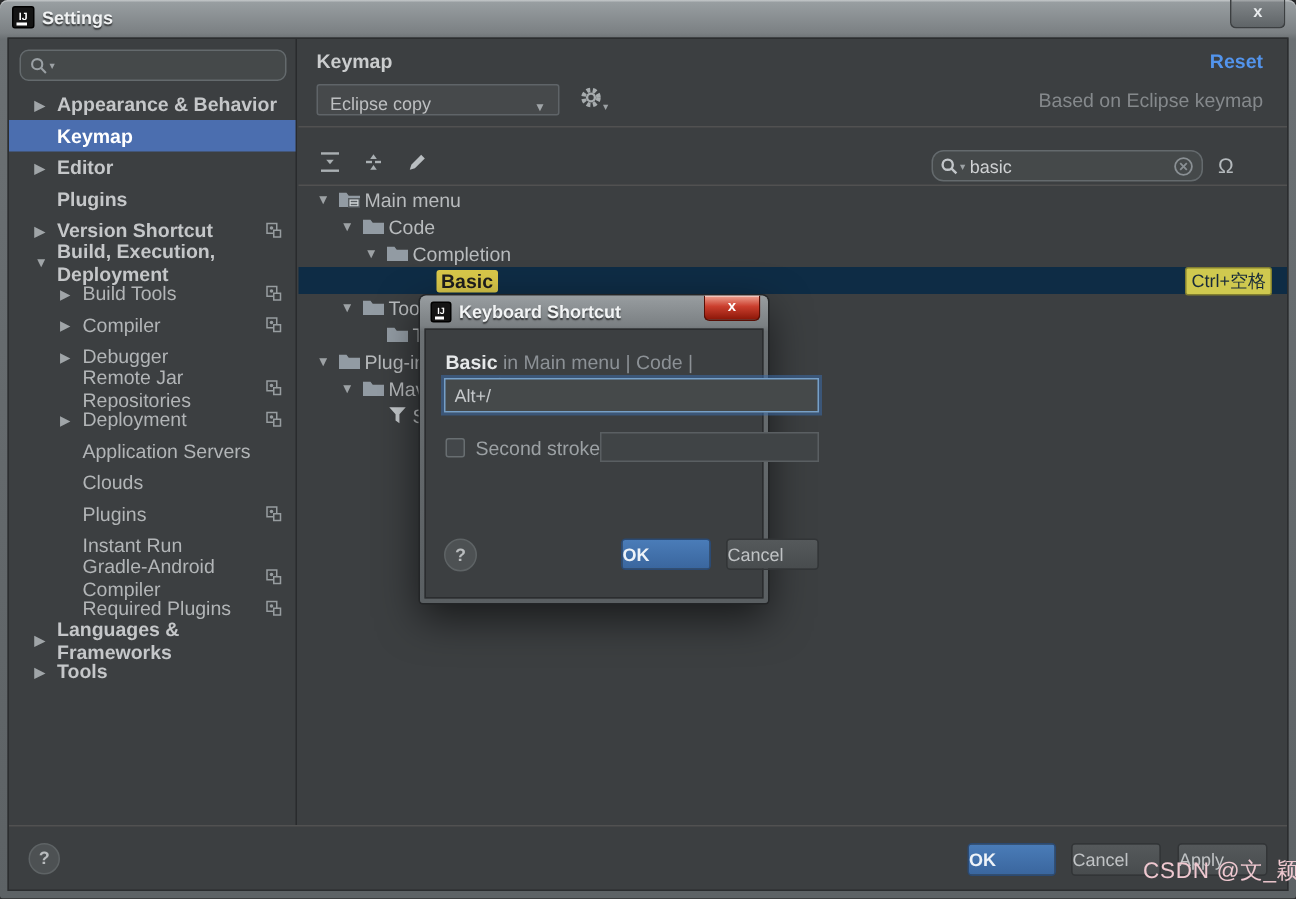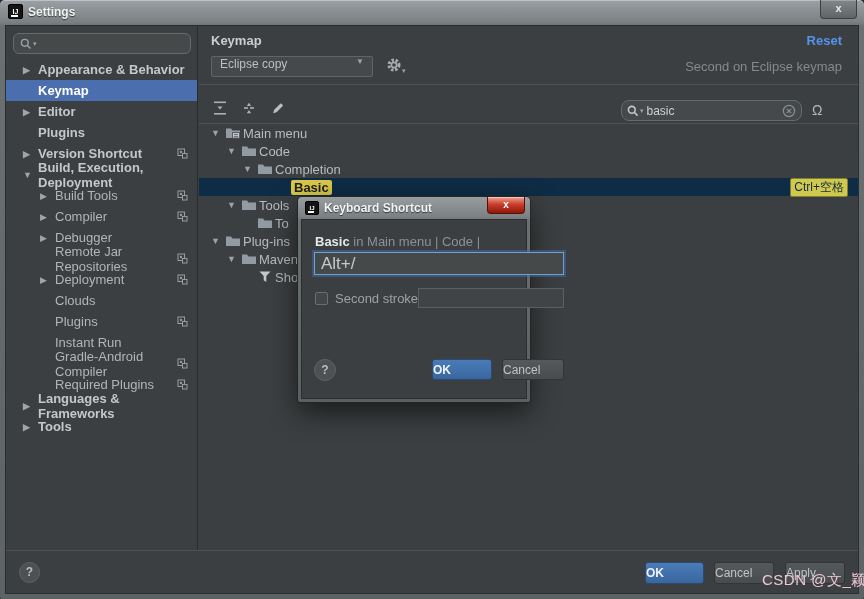--- a/index.html
+++ b/index.html
@@ -39,21 +39,21 @@
   .sb-arrow { width:15px; font-size:9px; color:#a0a5a8; flex:none; }
   .sb-row.selected .sb-arrow { color:#d8e0ee; }
   .badge { margin-left:auto; margin-right:9px; flex:none; display:flex; }
 
   
   .main { position:absolute; left:193px; top:0; right:0; bottom:43px; }
   .pg-title { position:absolute; left:12px; top:7px; color:#cbcdce; font-weight:bold; }
   .reset-link { position:absolute; right:16px; top:7px; color:#5394ec; font-weight:bold; cursor:default; }
   .scheme-box { position:absolute; left:12px; top:30px; width:162px; height:21px; background:#46494b;
     border:1px solid #5f6468; border-radius:2px; color:#bdbfc1; font-size:12px; display:flex;
-    align-items:flex-start; padding:0 8px;gap:12px; }
+    align-items:flex-end; padding:0 8px;gap:12px; }
   .scheme-box .dd { margin-left:auto; color:#a0a5a8; font-size:8px; }
   .gear-wrap { position:absolute; left:187px; top:31px; width:20px; height:20px; display:flex; align-items:flex-start; }
   .gear-wrap .dd { color:#9da2a5; font-size:7px; margin-top:10px; }
   .based-on { position:absolute; right:16px; top:33px; color:#85898c; }
   .div1 { position:absolute; left:0; right:0; top:58px; border-top:1px solid #515151; }
   .tb-icons { position:absolute; left:10px; top:71px; display:flex; gap:7px; }
   .tb-btn { width:22px; height:22px; display:flex; align-items:center; justify-content:center; }
   .km-search { position:absolute; left:422px; top:74px; width:181px; height:21px; background:#45494a;
     border:1px solid #646a6d; border-radius:8px; display:flex; align-items:center; padding:0 5px; }
   .km-search input { flex:1; background:transparent; border:none; outline:none; color:#cfd1d3; font-size:12px; min-width:0; margin-left:3px;}
@@ -75,42 +75,42 @@
   .footer { position:absolute; left:0; right:0; bottom:0; height:43px; border-top:1px solid #515151; }
   .btn { position:absolute; top:11px; height:22px; border-radius:3px; font-size:12px; 
     line-height:20px; cursor:default; }
   .btn.blue { background:linear-gradient(#4a7cb8,#3a669e); border:1px solid #2b4a73; color:#eef3f8; font-weight:bold; }
   .btn.gray { background:linear-gradient(#55595b,#484c4e); border:1px solid #323537; color:#c0c3c5; }
   .help-btn { position:absolute; left:13px; top:11px; width:21px; height:21px; border-radius:50%;
     background:#4d5153; border:1px solid #5e6365; color:#b9bcbe; text-align:center; line-height:19px;
     font-size:12px; font-weight:bold; }
 
   
-  .dialog { position:absolute; left:298px; top:197px; width:232px; height:205px; border-radius:4px 4px 2px 2px;
+  .dialog { position:absolute; left:280px; top:197px; width:232px; height:205px; border-radius:4px 4px 2px 2px;
     background:linear-gradient(180deg,#989da0 0,#7b8083 20px,#6b7073 24px,#5a5f62 100%);
     box-shadow:0 0 0 1px #232527, 0 10px 28px rgba(0,0,0,.6); z-index:50;padding-left:10px; }
   .dlg-titlebar { position:absolute; left:0; top:0; right:0; height:22px; }
   .dlg-icon { position:absolute; left:7px; top:4px; width:14px; height:14px; background:#141414;
     border:1px solid #000; border-radius:2px; color:#fff; font-size:6px; font-weight:bold;
     display:flex; align-items:center; justify-content:center; }
   .dlg-icon::after { content:""; position:absolute; left:2px; bottom:1px; width:6px; height:2px; background:#fff; }
   .dlg-title { position:absolute; left:26px; top:4px; color:#f2f4f5; font-size:12px; font-weight:bold;
     text-shadow:0 1px 1px rgba(0,0,0,.6); }
   .dlg-close { position:absolute; right:5px; top:0; width:38px; height:17px; border-radius:0 0 4px 4px;
     background:linear-gradient(#efa493,#cb3f2e 45%,#8c1708); border:1px solid #5a0f05; border-top:none;
     color:#fff; font-size:10px; font-weight:bold; text-align:center; line-height:15px;
     box-shadow:inset 0 1px 0 rgba(255,255,255,.4); }
   .dlg-body { position:absolute; left:3px; right:3px; top:22px; bottom:3px; background:#3c3f41;
     border:1px solid #2b2d2f; }
   .dlg-context { position:absolute; left:13px; top:14px; color:#8c9196; }
   .dlg-context .act { color:#e6e8e9; font-weight:bold; }
   .stroke-input { position:absolute; left:12px; top:32px; width:250px; height:23px; background:#45494a;
     border:1px solid #76a0c8; box-shadow:0 0 0 2px rgba(58,105,165,.55); display:flex; align-items:center; }
   .stroke-input input { flex:1; background:transparent; border:none; outline:none; color:#c6c9cb;
-    font-size:17px; padding:0 6px; min-width:0; }
+    font-size:12px; padding:0 6px; min-width:0; }
   .second-row { position:absolute; left:13px; top:71px; display:flex; align-items:center; color:#9ca1a4; }
   .checkbox { width:13px; height:13px; background:#43474a; border:1px solid #686e71; border-radius:2px;
     margin-right:7px; flex:none; }
   .second-field { position:absolute; left:116px; top:68px; width:146px; height:20px; background:#404446;
     border:1px solid #5a5f62; }
   .dlg-help { position:absolute; left:12px; top:139px; width:22px; height:22px; border-radius:50%;
     background:#4d5153; border:1px solid #5e6365; color:#b9bcbe; text-align:center; line-height:20px;
     font-size:12px; font-weight:bold; }
   .dlg-ok { left:130px; width:60px; top:139px; }
   .dlg-cancel { left:200px; width:62px; top:139px; }
@@ -216,20 +216,24 @@
           <span class="badge">
             <svg width="11" height="11" viewBox="0 0 11 11">
                 <rect x="1" y="1" width="6.5" height="6.5" fill="none" stroke="#979da0"></rect>
                 <circle cx="4" cy="4" r="1.2" fill="#979da0"></circle>
                 <rect x="5.5" y="5.5" width="4.5" height="4.5" fill="#3c3f41" stroke="#979da0"></rect>
               </svg>
           </span>
         </div>
         <div class="sb-row child">
           <span class="sb-arrow"></span>
+          <span>Application Servers</span>
+        </div>
+        <div class="sb-row child">
+          <span class="sb-arrow"></span>
           <span>Clouds</span>
         </div>
         <div class="sb-row child">
           <span class="sb-arrow"></span>
           <span>Plugins</span>
           <span class="badge">
             <svg width="11" height="11" viewBox="0 0 11 11">
                 <rect x="1" y="1" width="6.5" height="6.5" fill="none" stroke="#979da0"></rect>
                 <circle cx="4" cy="4" r="1.2" fill="#979da0"></circle>
                 <rect x="5.5" y="5.5" width="4.5" height="4.5" fill="#3c3f41" stroke="#979da0"></rect>
@@ -281,21 +285,21 @@
         <span>Eclipse copy</span>
         <span class="dd">▼</span>
       </div>
       <div class="gear-wrap">
         <svg width="16" height="16" viewBox="0 0 16 16">
           <circle cx="8" cy="8" r="5" fill="none" stroke="#a7acae" stroke-width="3" stroke-dasharray="2.4 1.7"></circle>
           <circle cx="8" cy="8" r="2.6" fill="none" stroke="#a7acae" stroke-width="1.6"></circle>
         </svg>
         <span class="dd">▾</span>
       </div>
-      <div class="based-on">Second on Eclipse keymap</div>
+      <div class="based-on">Based on Eclipse keymap</div>
 
       <div class="div1"></div>
 
       <div class="tb-icons">
         <div class="tb-btn">
           <svg width="16" height="16" viewBox="0 0 16 16">
             <rect x="2" y="1.5" width="12" height="1.6" fill="#aab0b3"></rect>
             <rect x="2" y="13" width="12" height="1.6" fill="#aab0b3"></rect>
             <path d="M8 9.5 5.5 6.5h5z" fill="#aab0b3"></path>
           </svg>

